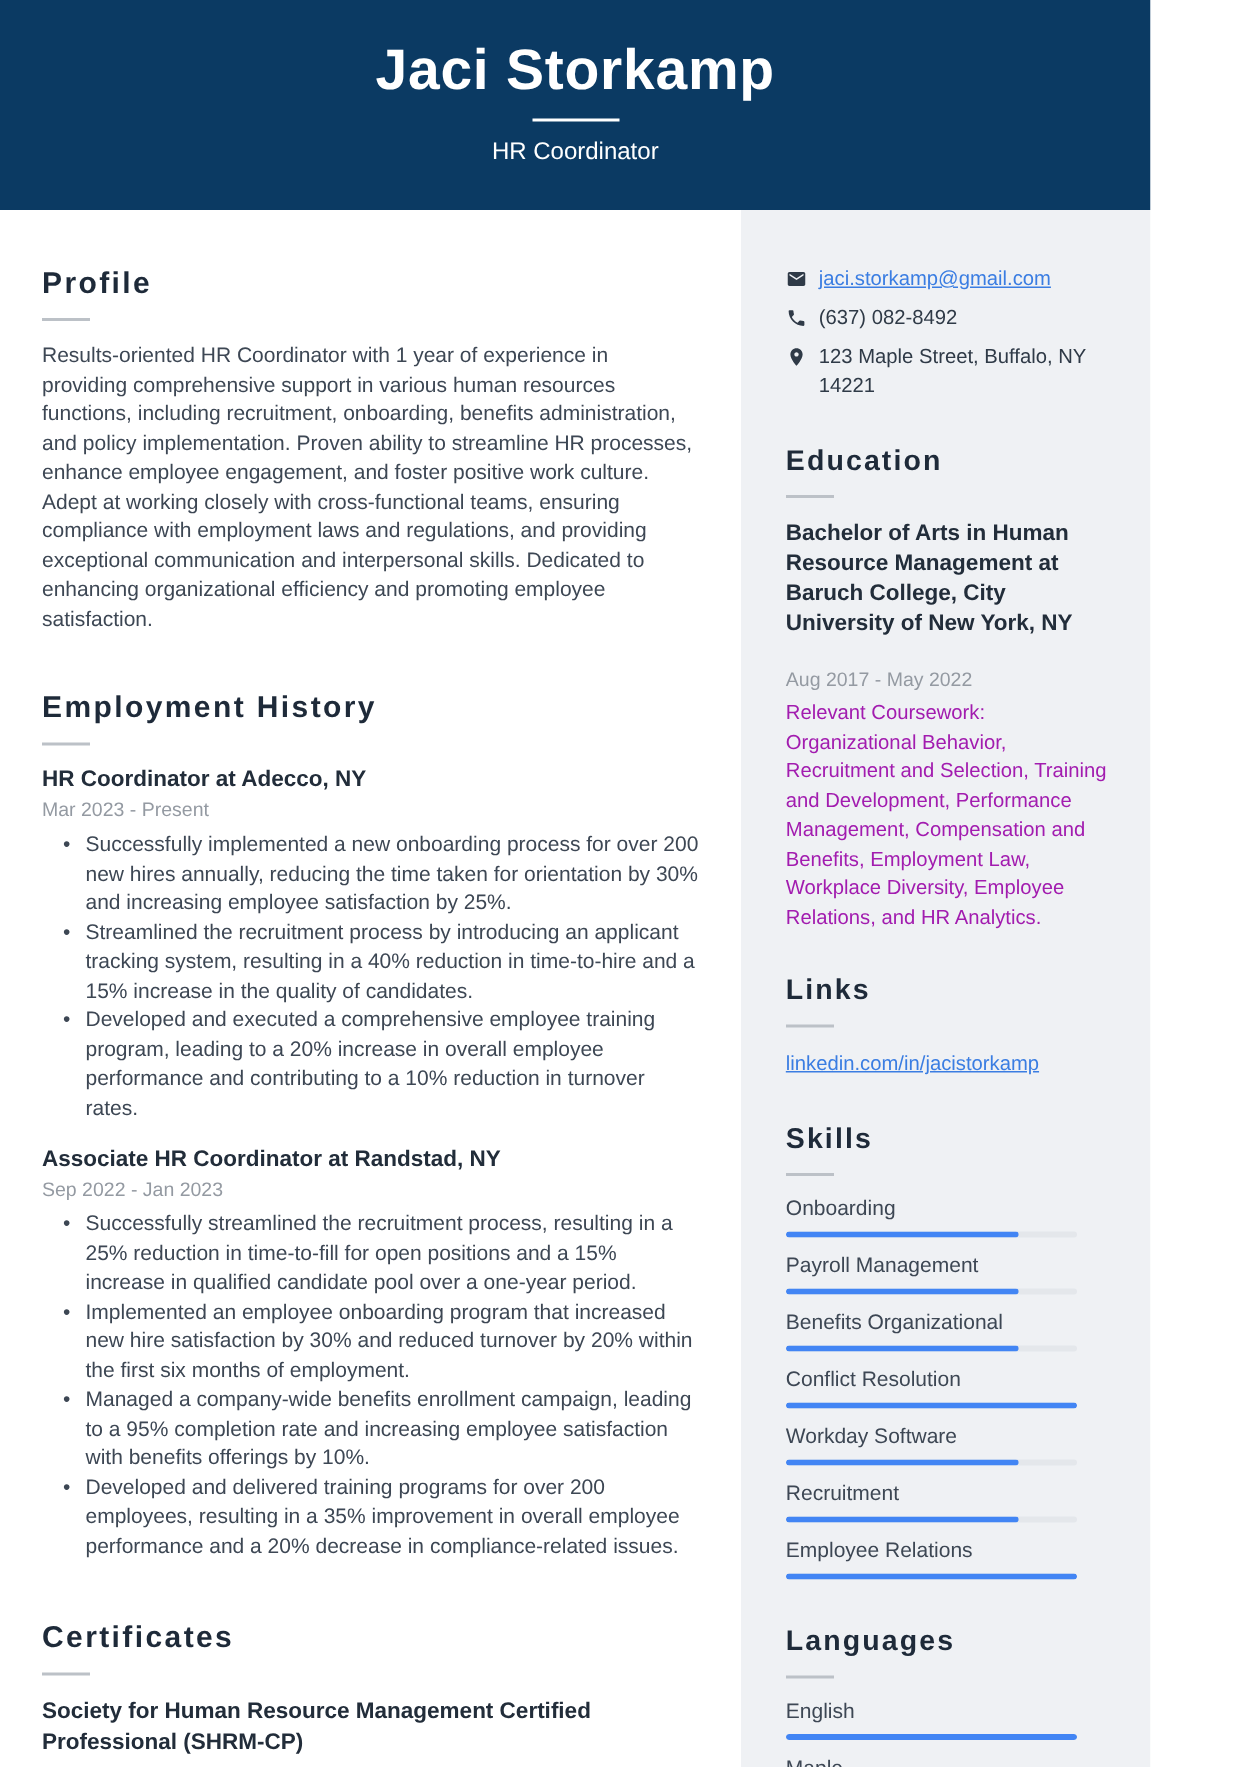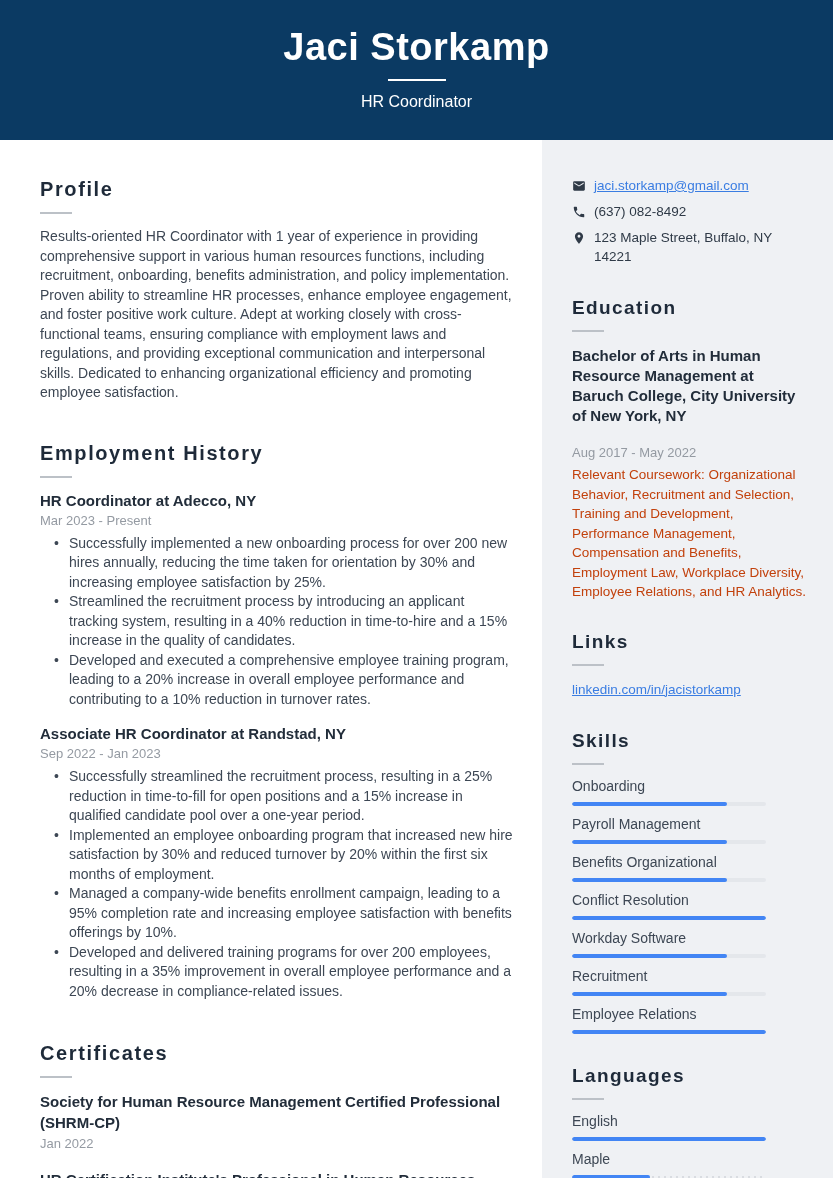--- a/index.html
+++ b/index.html
@@ -2,33 +2,33 @@
 <html><head>
 <meta charset="utf-8">
 <style>
   * { margin: 0; padding: 0; box-sizing: border-box; }
   html, body { width: 833px; }
   body {
     font-family: "Liberation Sans", sans-serif;
     background: #ffffff;
     color: #3d4754;
   }
-  .page { width: 833px; height: 1178px; overflow: hidden; background: #ffffff; }
+  .page { width: 767px; height: 1178px; overflow: hidden; background: #ffffff; }
 
   
   .header {
     height: 140px; background: #0b3a63; color: #ffffff;
     text-align: center; padding-top: 25px;
   }
   .name { font-size: 38px; font-weight: 700; line-height: 44px; letter-spacing: 0.5px; }
   .name-divider { width: 58px; height: 2px; background: #ffffff; margin: 10px auto 12px auto; }
   .header-role { font-size: 16px; font-weight: 400; }
 
   
-  .columns { display: flex; height: 1038px; padding-left: 12px; }
+  .columns { display: flex; height: 1038px; }
   .left-col { width: 538px; padding: 0 28px; }
   .sidebar { width: 295px; background: #eff1f4; padding: 36px 26px 0 30px; }
 
   
   .section-heading {
     font-size: 20px; font-weight: 700; color: #1e2a39;
     letter-spacing: 1.6px; line-height: 24px;
   }
   .sidebar .section-heading { font-size: 19px; letter-spacing: 1.4px; line-height: 23px; }
   .rule { width: 32px; height: 2px; background: #bcc1c7; margin-top: 11px; }
@@ -60,21 +60,21 @@
   
   .contact-row { display: flex; align-items: flex-start; margin-bottom: 7px; }
   .contact-row .cicon { width: 14px; height: 14px; flex: 0 0 14px; margin-top: 3px; color: #2f3a47; }
   .contact-row .cicon svg { width: 14px; height: 14px; display: block; }
   .contact-text { margin-left: 8px; font-size: 13.5px; line-height: 19px; color: #2f3a47; }
   a.blue-link { color: #3a7de2; text-decoration: underline; }
 
   .sb-section-education { margin-top: 30px; }
   .degree-title { margin-top: 14px; font-size: 15px; font-weight: 700; color: #222d3a; line-height: 20px; }
   .edu-date { font-size: 13px; color: #949aa2; line-height: 17px; margin-top: 18px; }
-  .edu-desc { margin-top: 4px; font-size: 13.5px; line-height: 19.5px; color: #c2410c; }
+  .edu-desc { margin-top: 4px; font-size: 13.5px; line-height: 19.5px; color: #a21caf; }
 
   .sb-section-links { margin-top: 28px; }
   .link-item { margin-top: 14px; font-size: 13.5px; line-height: 19px; }
 
   .sb-section-skills { margin-top: 30px; }
   .skill-list { margin-top: 12px; }
   .skill-item { margin-bottom: 9px; }
   .skill-name { font-size: 14px; line-height: 18px; color: #3d4754; }
   .bar-track {
     width: 194px; height: 4px; border-radius: 2px;

